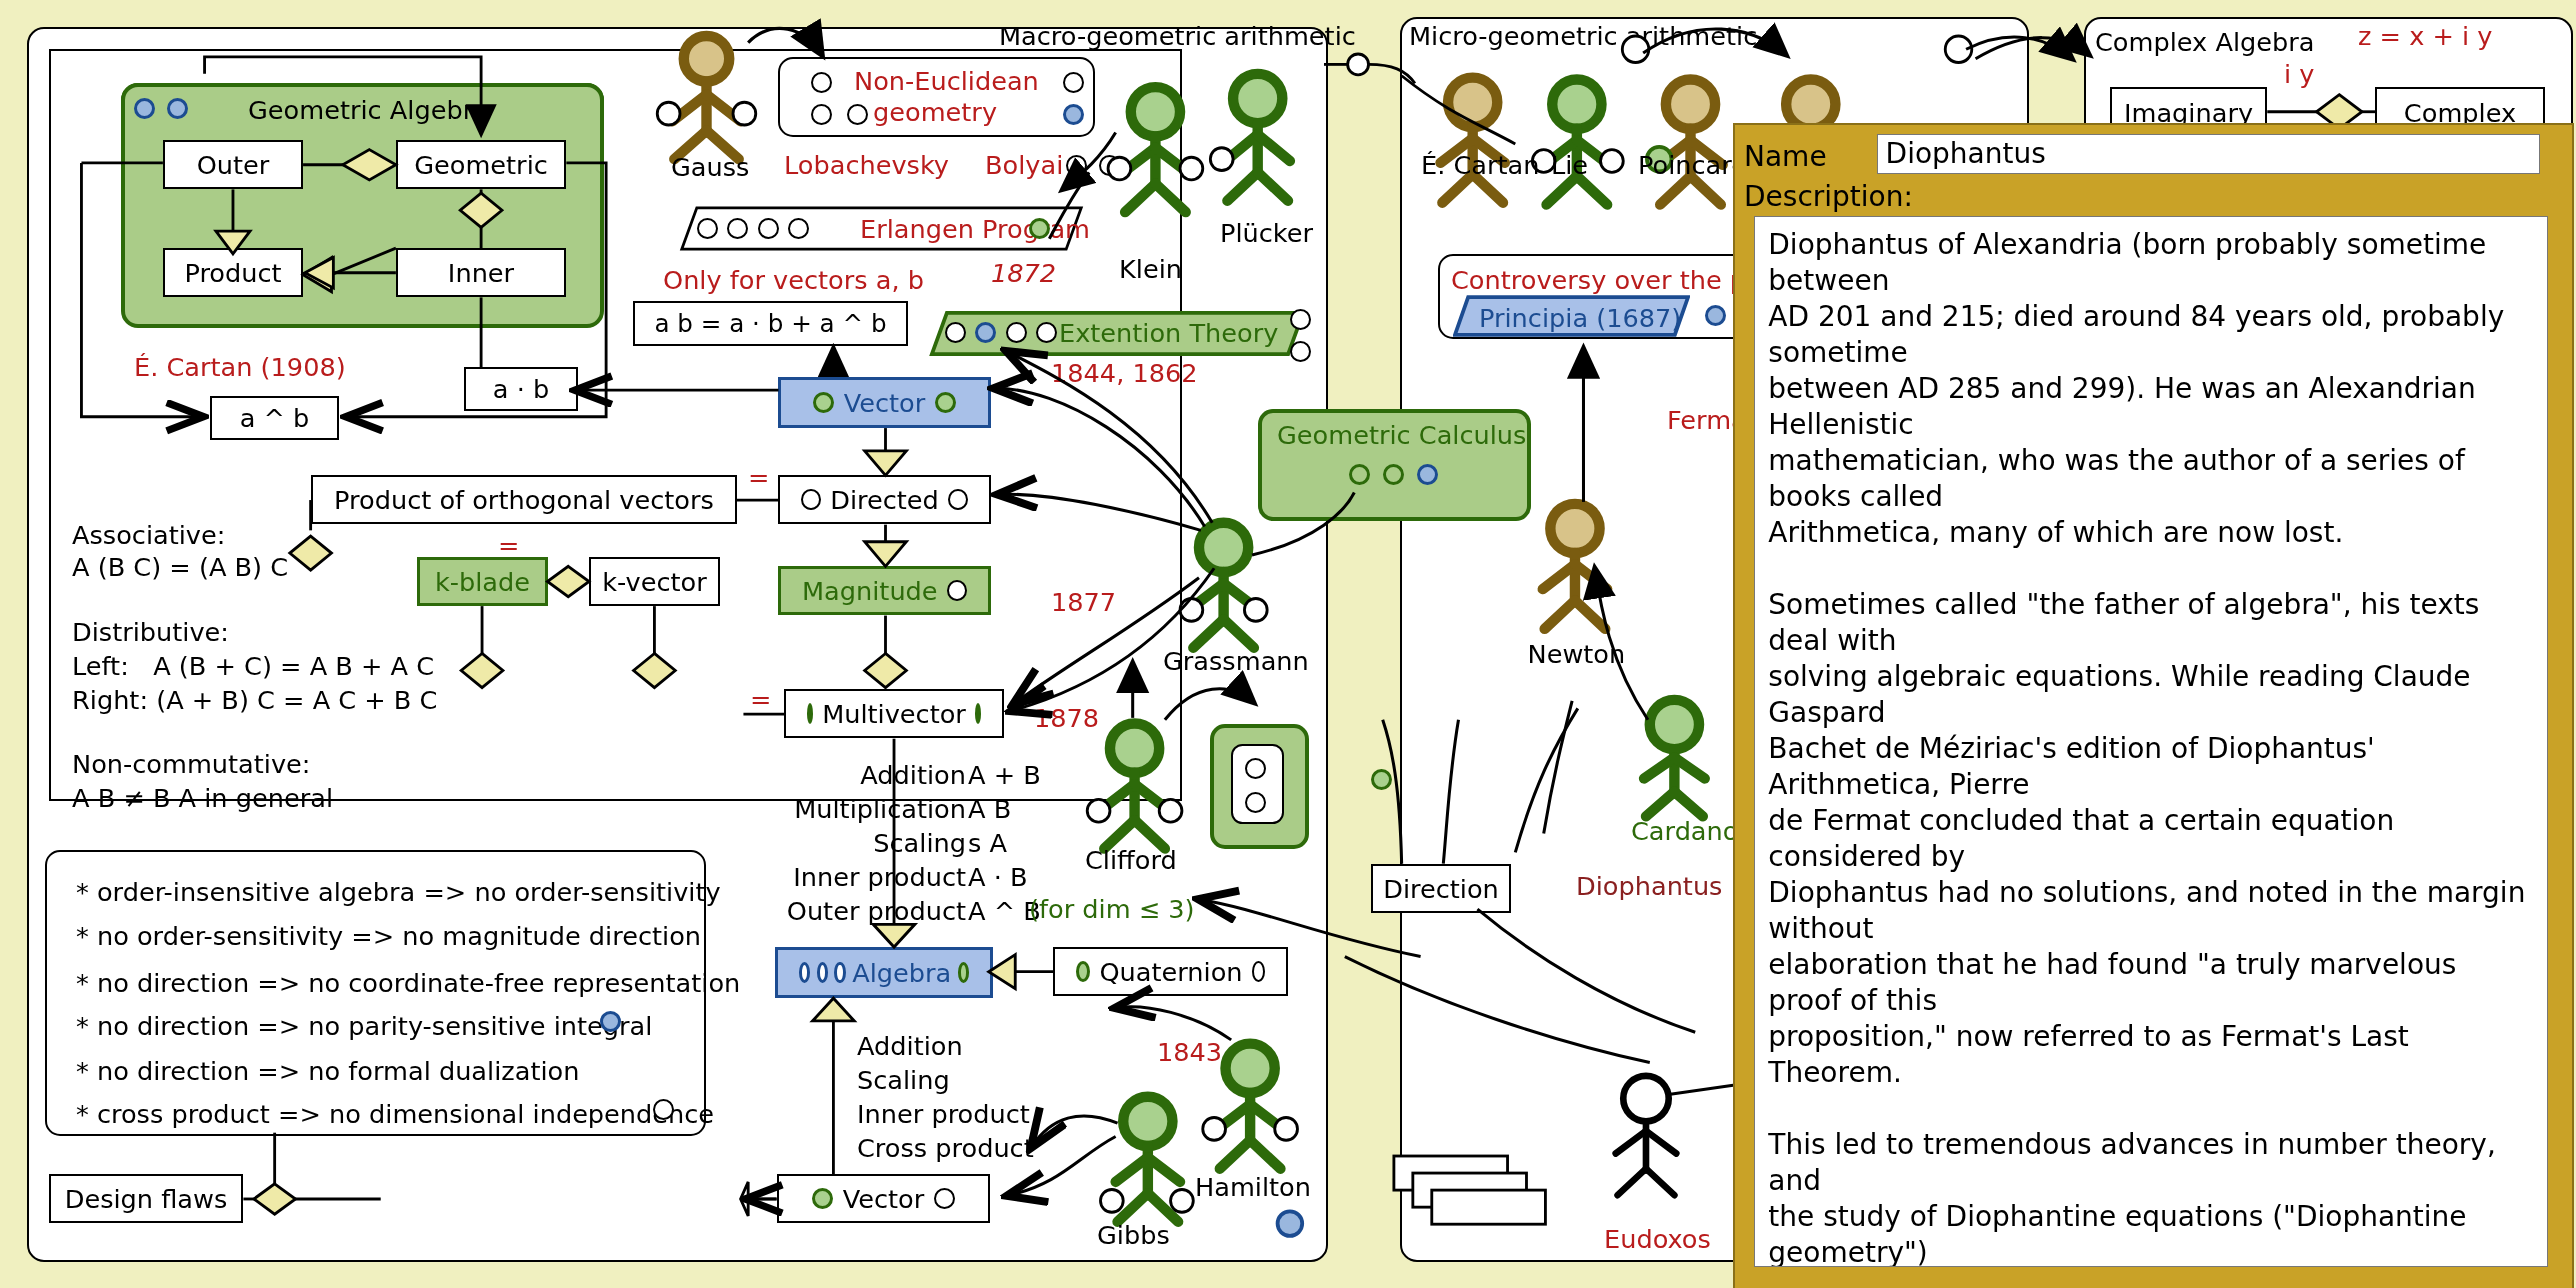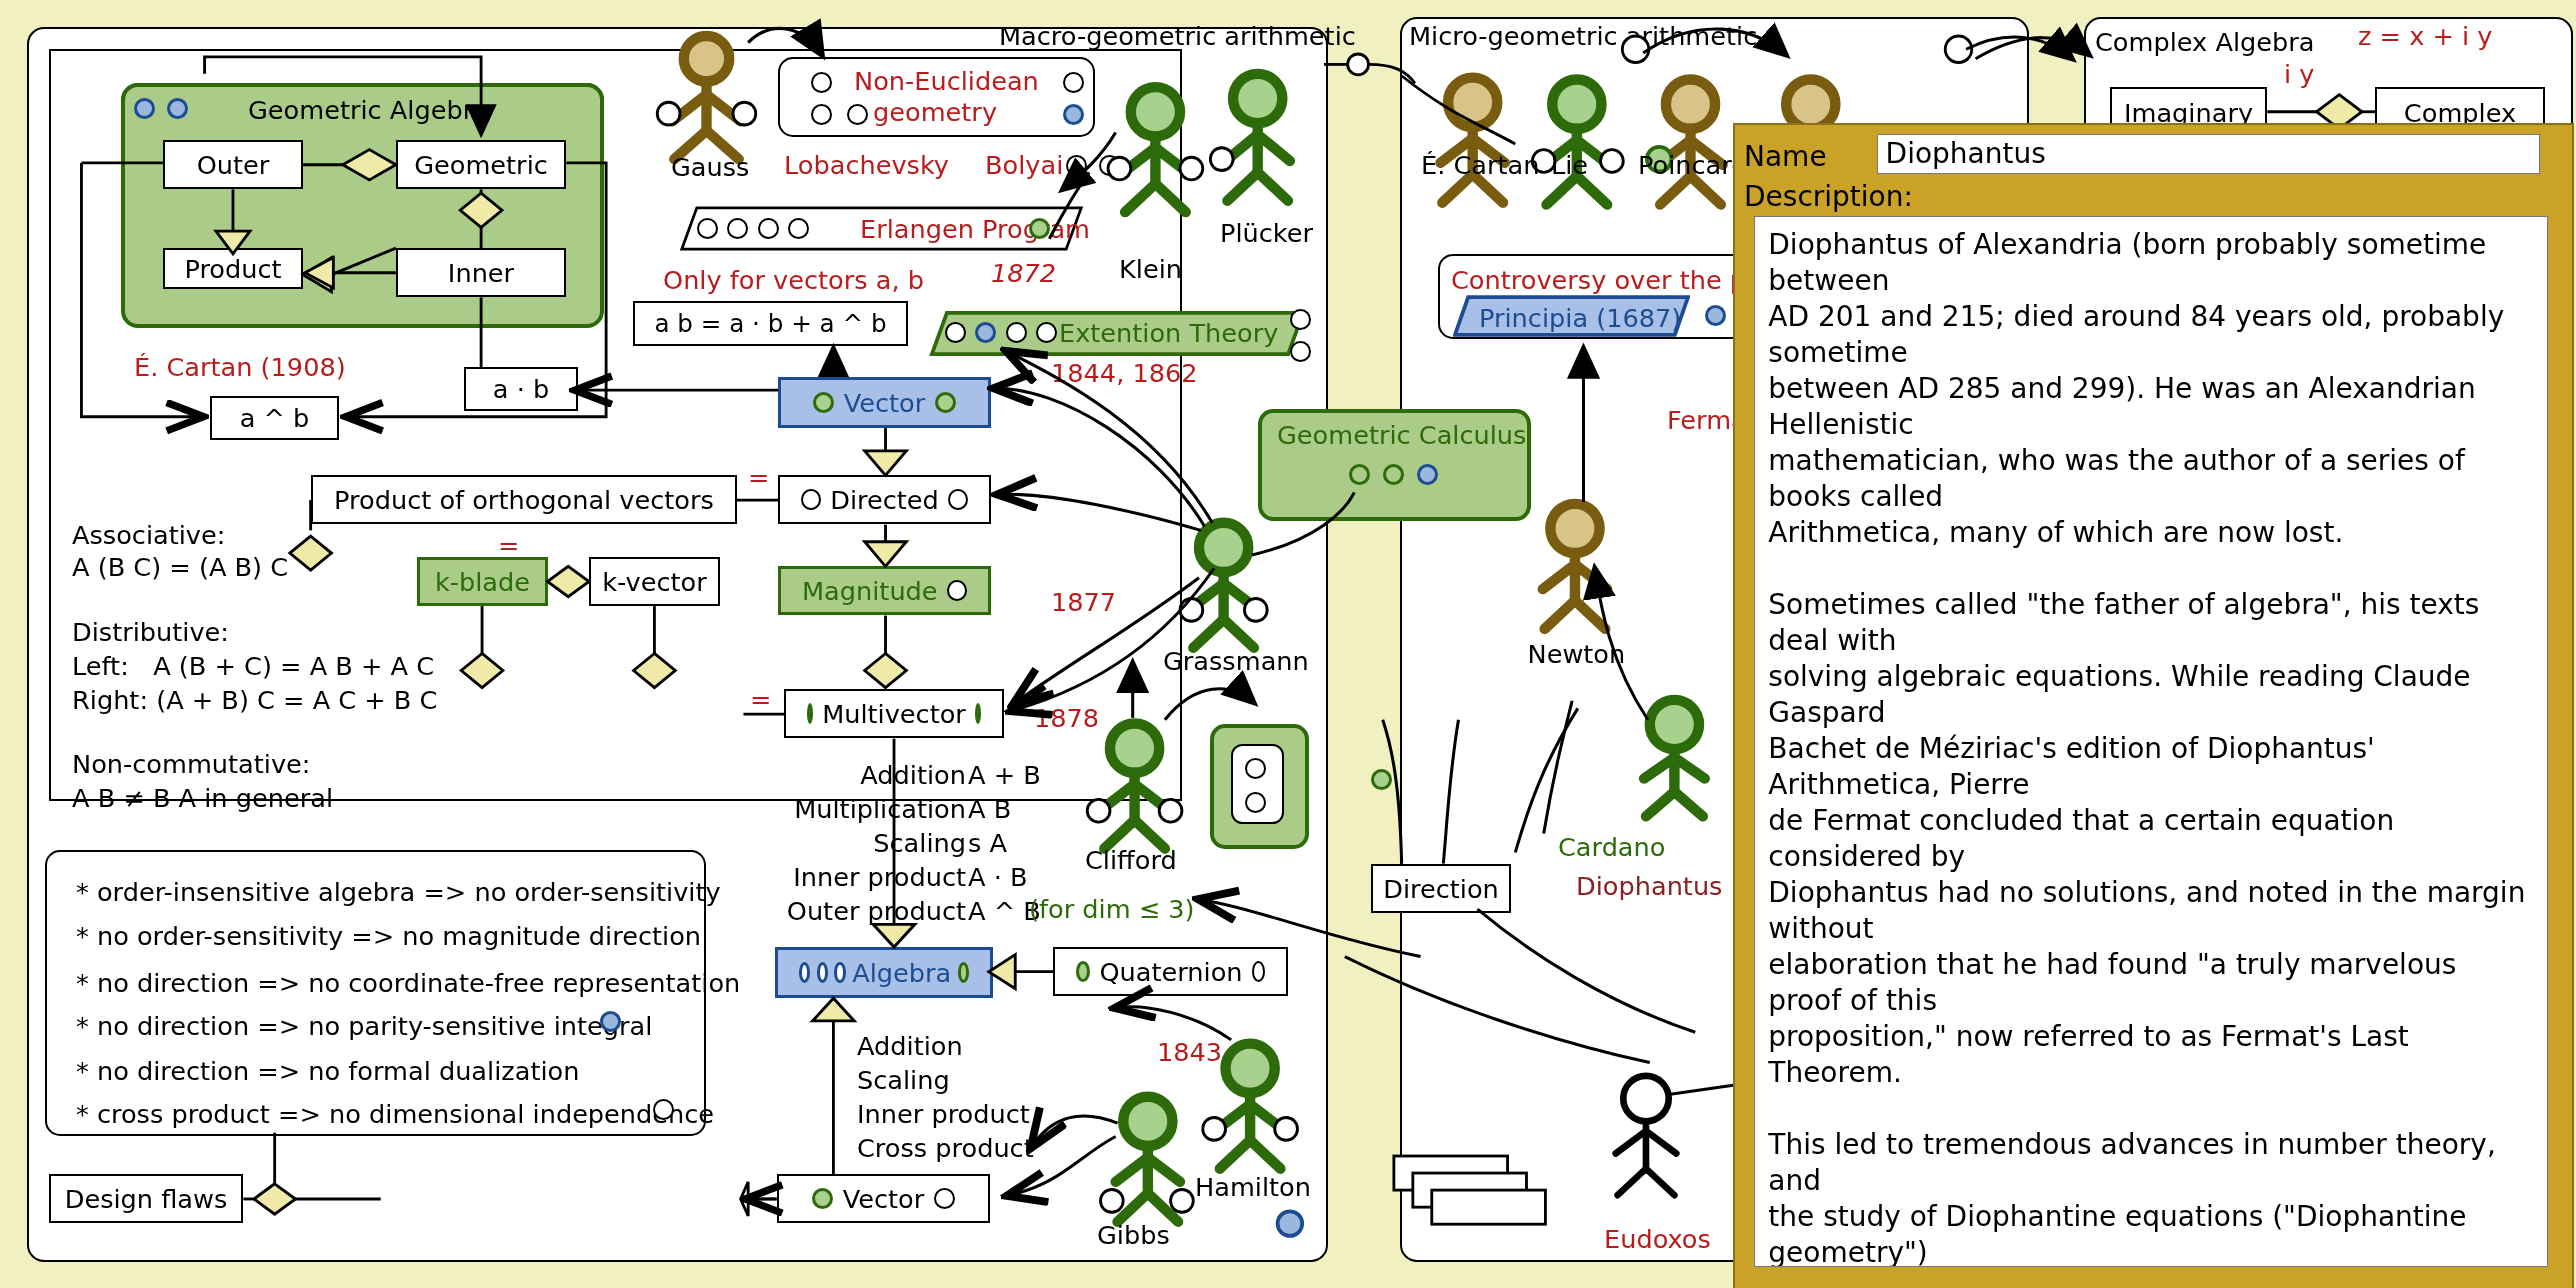--- a/index.html
+++ b/index.html
@@ -63,21 +63,21 @@
 
   <div style="position:absolute;left:121px;top:83px;width:474px;height:116px;"></div>
   <div class="abs" style="left:121px;top:83px;width:475px;height:114px;background:#aacc88;border:4.7px solid #2d6a0a;border-radius:17px;"></div>
   <div class="abs" style="left:121px;top:83px;width:475px;height:237px;background:#aacc88;border:4.7px solid #2d6a0a;border-radius:17px;"></div>
   <div class="label" style="left:248px;top:95px;color:#000;">Geometric Algebra</div>
   <span class="ring b" style="position:absolute;left:134px;top:98px;"></span>
   <span class="ring b" style="position:absolute;left:167px;top:98px;"></span>
 
   <div class="box" style="left:163px;top:140px;width:140px;height:49px;">Outer</div>
   <div class="box" style="left:396px;top:140px;width:170px;height:49px;">Geometric</div>
-  <div class="box" style="left:163px;top:248px;width:140px;height:41px;">Product</div>
+  <div class="box" style="left:163px;top:248px;width:140px;height:49px;">Product</div>
   <div class="box" style="left:396px;top:248px;width:170px;height:49px;">Inner</div>
 
   <div class="label" style="left:134px;top:352px;">É. Cartan (1908)</div>
   <div class="box" style="left:210px;top:396px;width:129px;height:44px;">a ^ b</div>
 
   <div class="label" style="left:663px;top:265px;">Only for vectors a, b</div>
   <div class="box" style="left:633px;top:301px;width:275px;height:45px;font-size:24.6px;">a b = a · b + a ^ b</div>
   <div class="box" style="left:464px;top:367px;width:114px;height:44px;">a · b</div>
 
   <div class="notes" style="left:72px;top:519px;">Associative:</div>
@@ -246,21 +246,21 @@
   <span class="ring g" style="position:absolute;left:1371px;top:769px;"></span>
 
   <div class="stack" style="left:1392px;top:1154px;">
     <svg width="161" height="76" viewBox="0 0 170 80">
       <rect x="2" y="2" width="120" height="36" fill="#fff" stroke="#000" stroke-width="3"></rect>
       <rect x="22" y="20" width="120" height="36" fill="#fff" stroke="#000" stroke-width="3"></rect>
       <rect x="42" y="38" width="120" height="36" fill="#fff" stroke="#000" stroke-width="3"></rect>
     </svg>
   </div>
 
-  <div class="label" style="left:1558px;top:816px;color:#2d6a0a;margin-top:16px;">Cardano</div>
+  <div class="label" style="left:1631px;top:816px;color:#2d6a0a;">Cardano</div>
   <div class="label dark" style="left:1576px;top:871px;color:#8a2020;">Diophantus</div>
   <div class="label" style="left:1604px;top:1224px;">Eudoxos</div>
 
   <svg class="ov" viewBox="0 0 2720 1360">
     <defs>
       <marker id="arrow" markerWidth="13" markerHeight="13" refX="10" refY="5.5" orient="auto">
         <path d="M0,0 L12,5.5 L0,11 z" fill="#000"></path>
       </marker>
       <marker id="openarrow" markerWidth="16" markerHeight="16" refX="13" refY="6" orient="auto">
         <path d="M1,1 L14,6 L1,11" fill="none" stroke="#000" stroke-width="2.6"></path>

